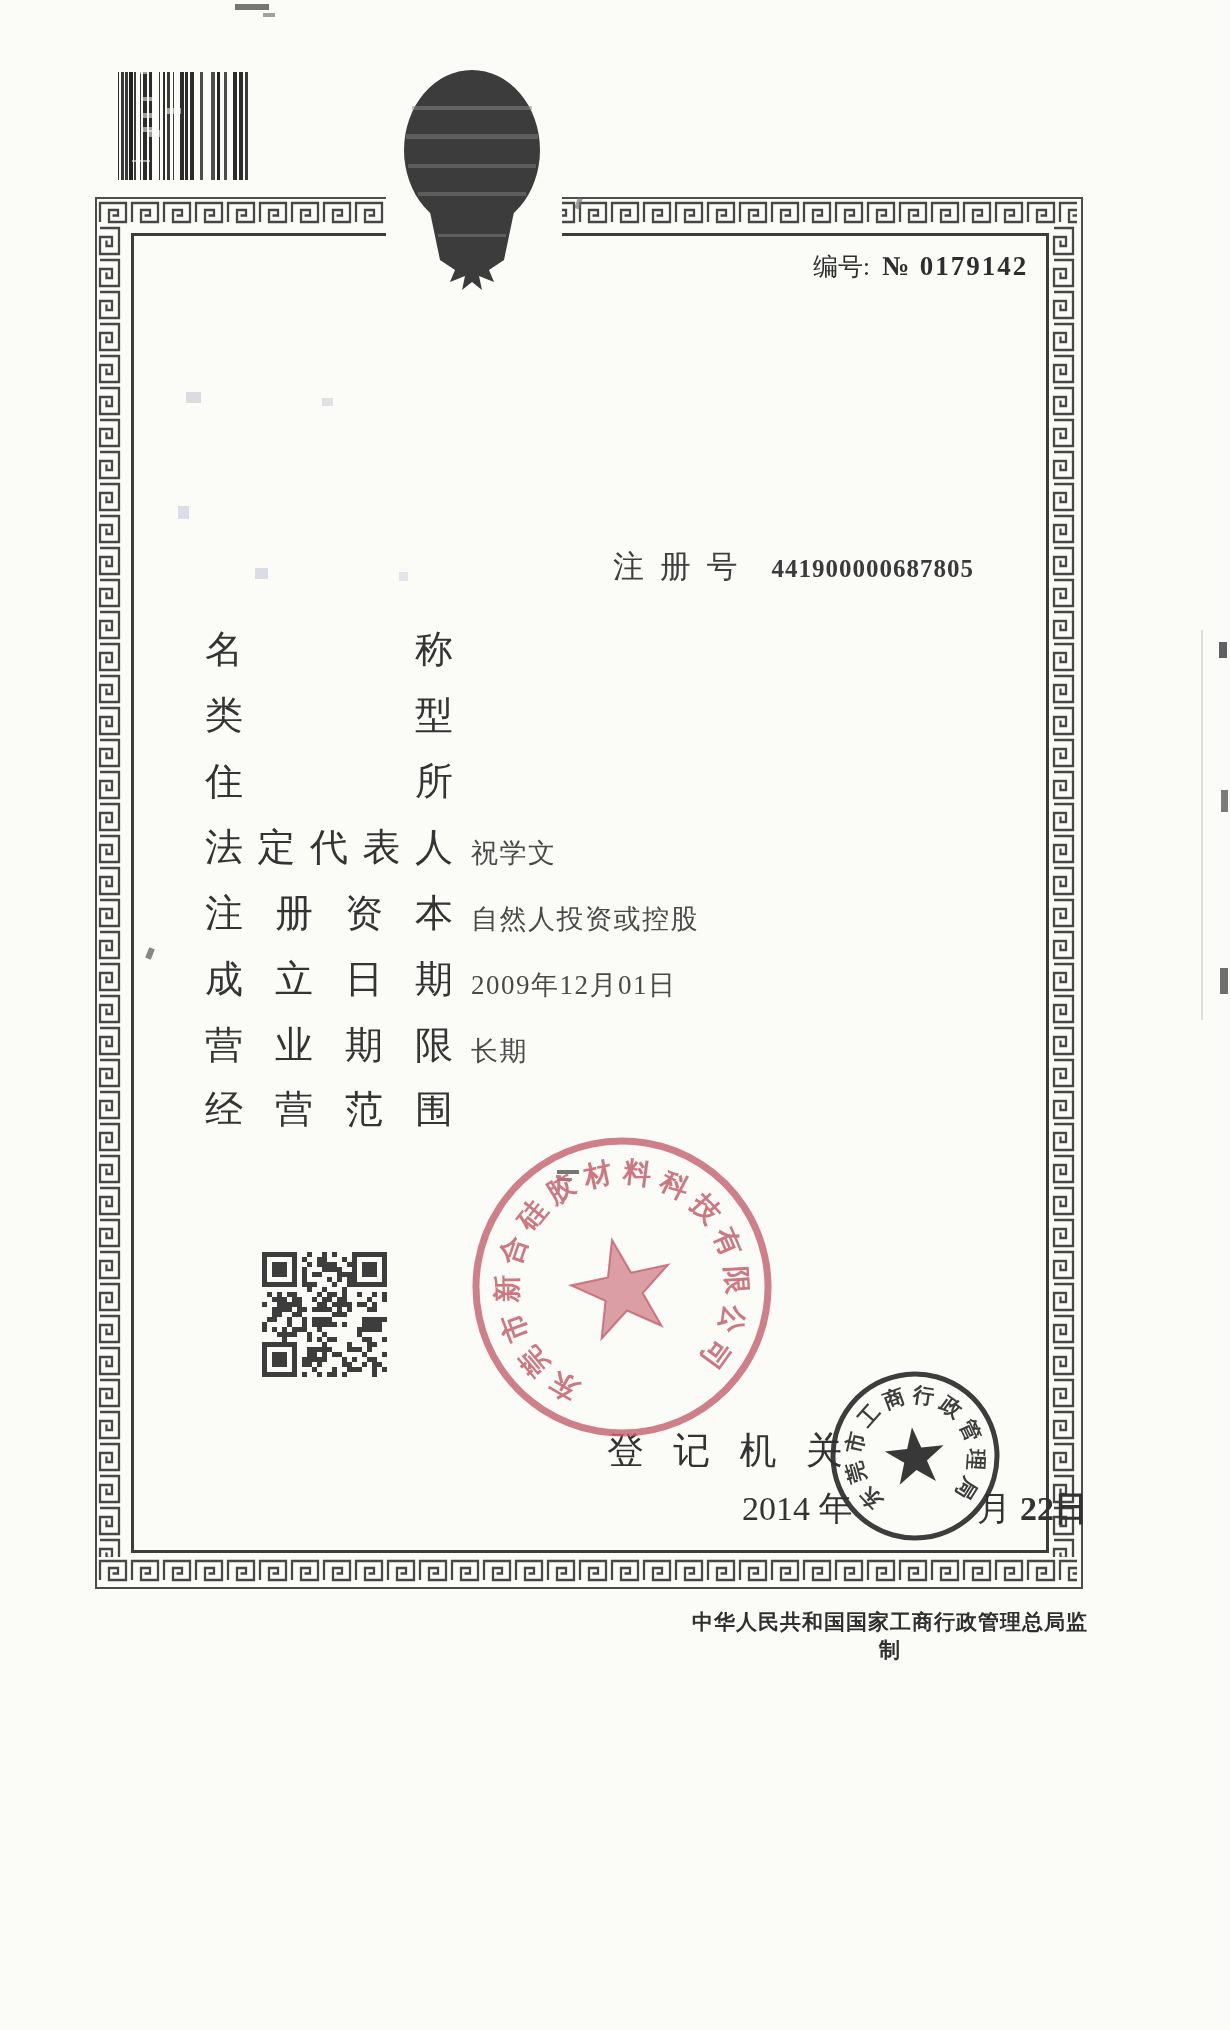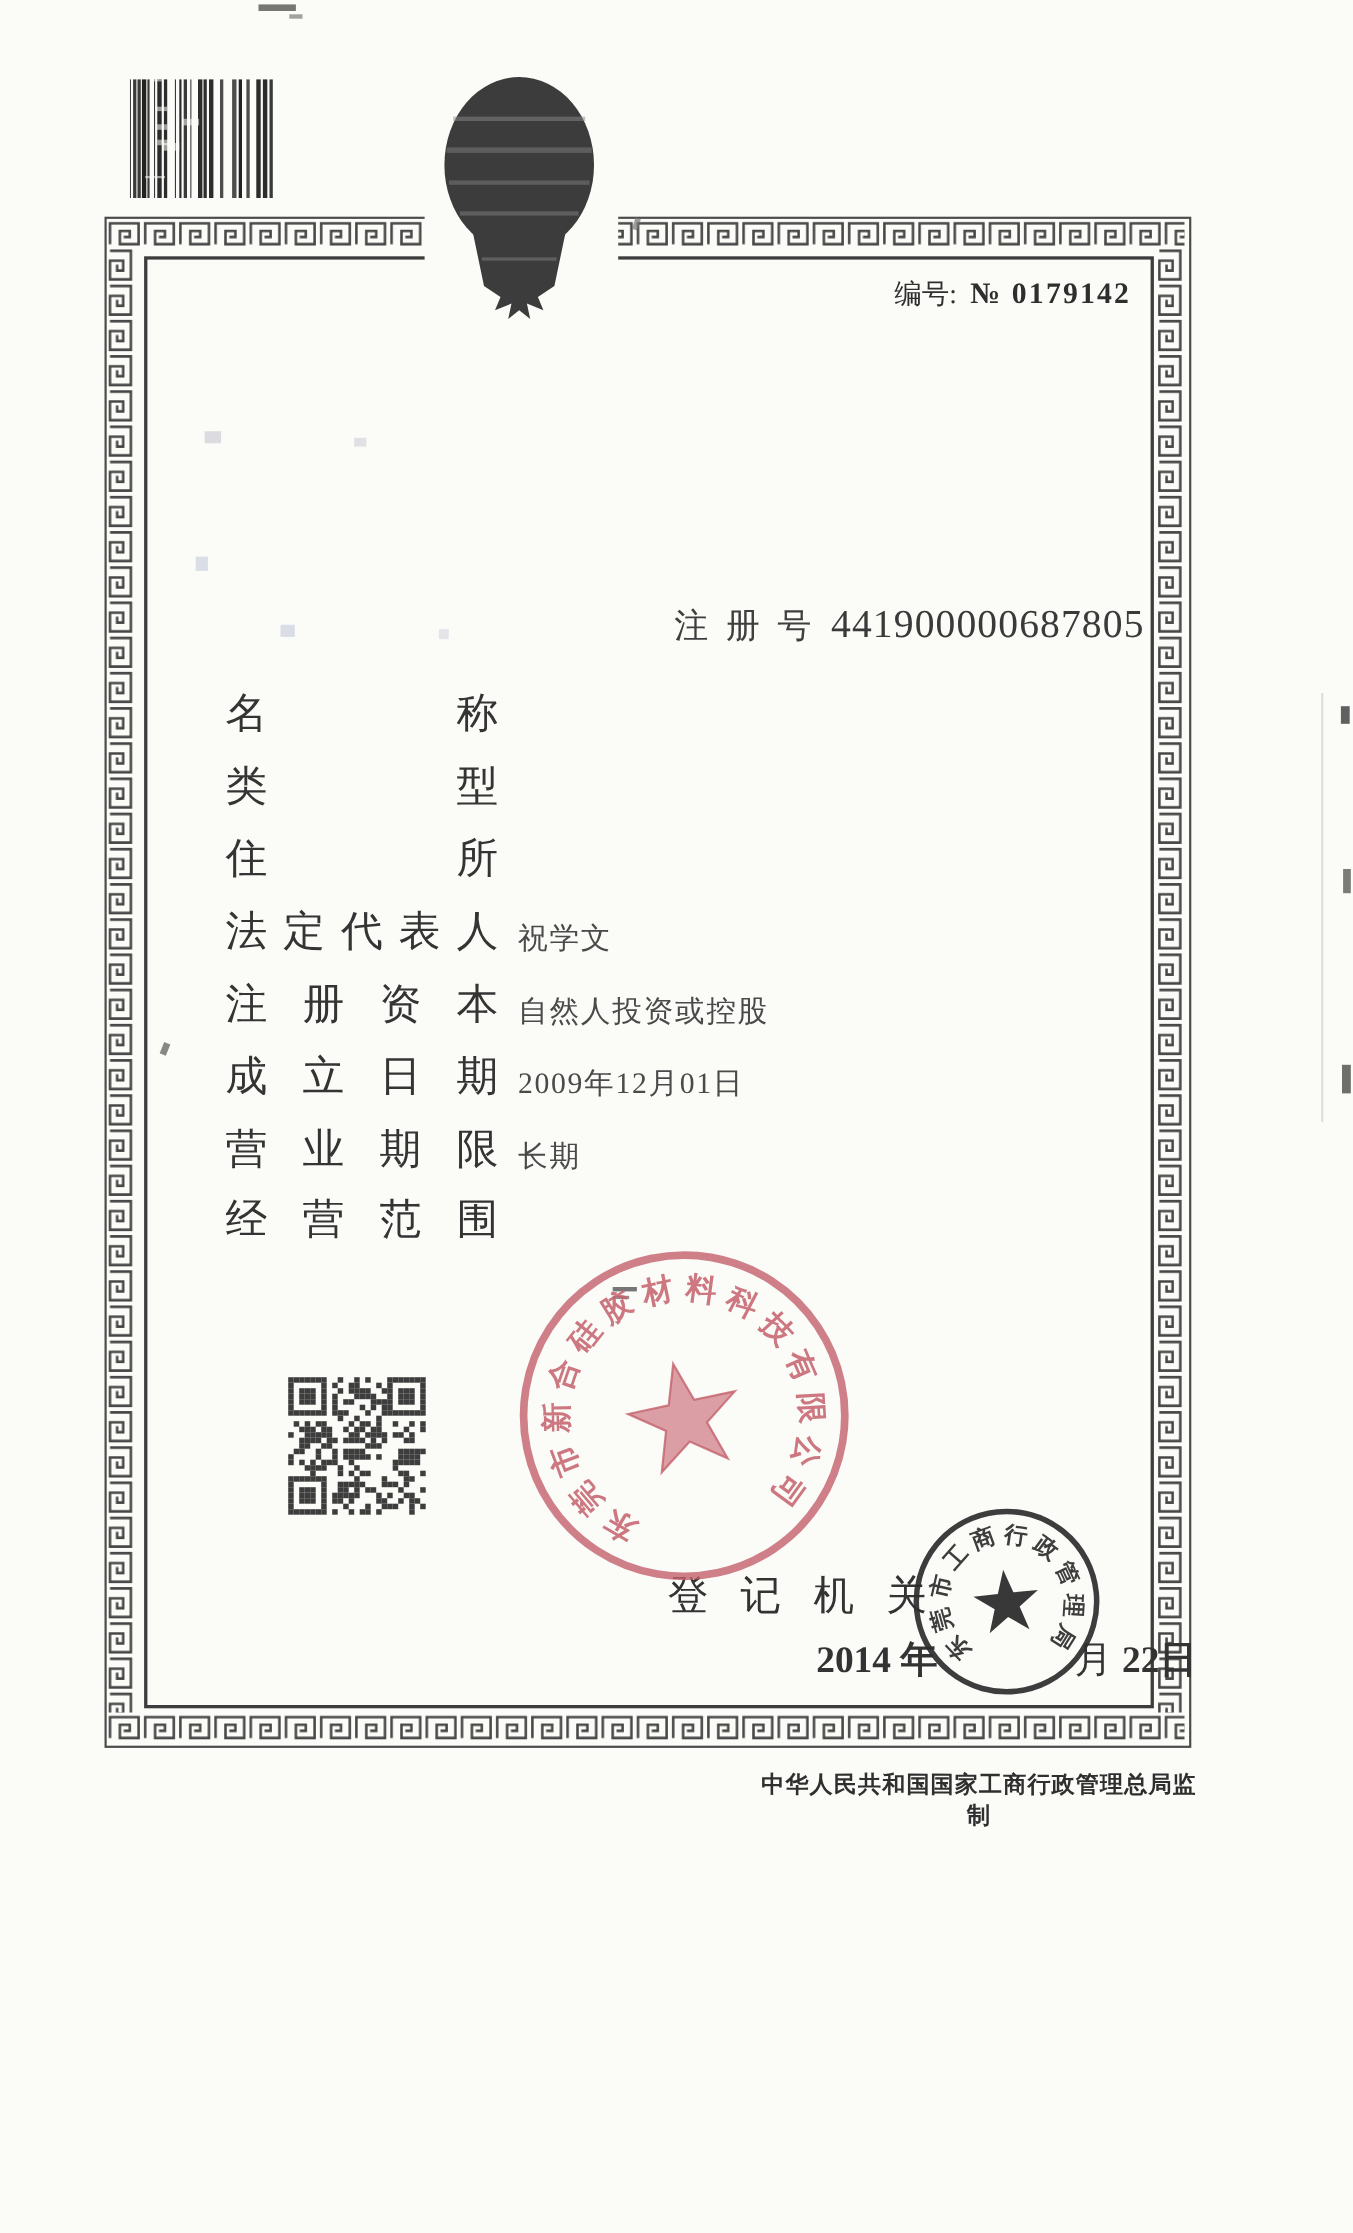--- a/index.html
+++ b/index.html
@@ -28,21 +28,21 @@
 
   
   .title{position:absolute;left:95px;top:330px;width:988px;text-align:center;
          font-family:"Liberation Sans","DejaVu Sans",sans-serif;font-weight:900;
          font-size:140px;line-height:1.15;color:#1d1d1d;letter-spacing:44px;padding-left:22px;
          text-shadow:1px 1px 0 #3a3a3a;white-space:nowrap;}
 
   
   .regno{position:absolute;left:613px;top:546px;white-space:nowrap;z-index:5;}
   .regno .lab{font-size:31px;color:#3f3f3f;letter-spacing:4px;}
-  .regno .val{font-size:36px;color:#3a3a3a;margin-left:10px;letter-spacing:1px;}
+  .regno .val{font-size:25px;color:#3a3a3a;margin-left:26px;letter-spacing:1px;font-weight:bold;}
 
   
   .row{position:absolute;left:205px;width:860px;display:flex;align-items:flex-start;}
   .flabel{width:248px;min-width:248px;display:flex;justify-content:space-between;
           font-size:38px;color:#343434;line-height:1;}
   .fvalue{margin-left:18px;padding-top:8px;font-size:27px;letter-spacing:1.5px;
           color:#4a4a4a;line-height:1.32;}
   .row.scope .fvalue{font-size:22px;letter-spacing:.5px;line-height:1.35;width:582px;color:#444;}
 
   
@@ -545,21 +545,21 @@
           <text x="268.7216112642146" y="111.01658309832078" transform="rotate(59.14285714285714 268.7216112642146 111.01658309832078)" text-anchor="middle" dominant-baseline="central" font-size="28" font-weight="bold" fill="#c4606c" fill-opacity="0.85">技</text>
           <text x="282.8320640903298" y="147.77556945351137" transform="rotate(78.85714285714286 282.8320640903298 147.77556945351137)" text-anchor="middle" dominant-baseline="central" font-size="28" font-weight="bold" fill="#c4606c" fill-opacity="0.85">有</text>
           <text x="283.7155450158898" y="187.13986061026006" transform="rotate(98.57142857142858 283.7155450158898 187.13986061026006)" text-anchor="middle" dominant-baseline="central" font-size="28" font-weight="bold" fill="#c4606c" fill-opacity="0.85">限</text>
           <text x="271.2684861635249" y="224.4948961843948" transform="rotate(118.28571428571428 271.2684861635249 224.4948961843948)" text-anchor="middle" dominant-baseline="central" font-size="28" font-weight="bold" fill="#c4606c" fill-opacity="0.85">公</text>
           <text x="246.9500197312687" y="255.4616549299003" transform="rotate(138 246.9500197312687 255.4616549299003)" text-anchor="middle" dominant-baseline="central" font-size="28" font-weight="bold" fill="#c4606c" fill-opacity="0.85">司</text>
         </g>
     </g>
   </svg>
 
   <div class="registry">登 记 机 关</div>
-  <div class="dateline" style="left:742px;font-weight:bold;">2014 年</div>
+  <div class="dateline" style="left:742px;">2014 年</div>
   <div class="dateline" style="left:977px;">月</div>
   <div class="dateline" style="left:1020px;font-weight:bold;">22日</div>
 
   <svg class="seal blk-seal" width="220" height="220">
     <g transform="rotate(-6 110 110)">
       <circle cx="110" cy="110" r="82" fill="none" stroke="#2d2d2d" stroke-width="5" opacity="0.92"></circle>
       <polygon id="blkstar" fill="#2d2d2d" fill-opacity="0.95" points="110.0,81.0 117.1,102.3 139.5,102.4 121.4,115.7 128.2,137.1 110.0,124.0 91.8,137.1 98.6,115.7 80.5,102.4 102.9,102.3"></polygon>
       <g id="blktext" font-family="Liberation Serif,serif">
           <text x="61.93134402998996" y="147.55534999486514" transform="rotate(-128 61.93134402998996 147.55534999486514)" text-anchor="middle" dominant-baseline="central" font-size="21" font-weight="bold" fill="#2d2d2d" fill-opacity="0.92">东</text>
           <text x="49.84636870199369" y="120.12623531543267" transform="rotate(-99.55555555555556 49.84636870199369 120.12623531543267)" text-anchor="middle" dominant-baseline="central" font-size="21" font-weight="bold" fill="#2d2d2d" fill-opacity="0.92">莞</text>

